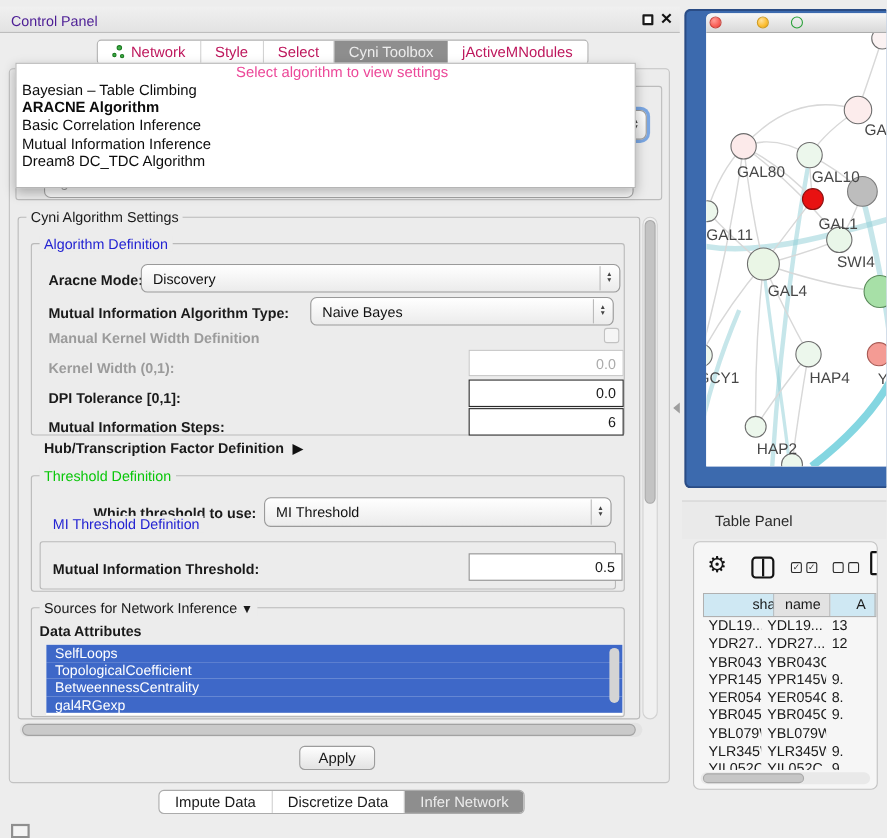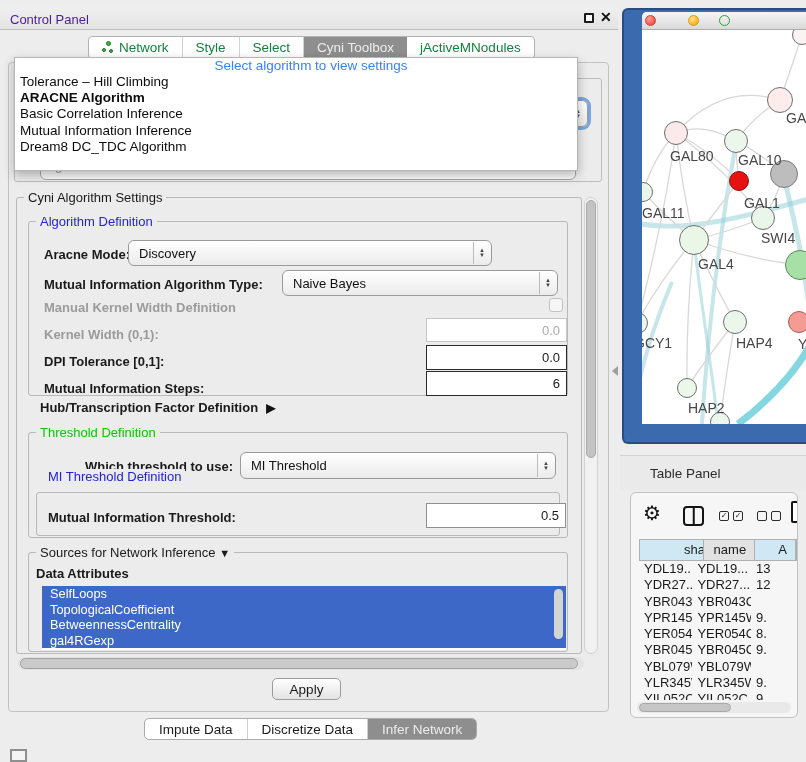--- a/index.html
+++ b/index.html
@@ -7,39 +7,39 @@
   body { position:relative; background:#ededed; font-family:"Liberation Sans",sans-serif; overflow:hidden; color:#1a1a1a; }
   .abs { position:absolute; }
 
   
   .cp-titlebar { left:0; top:6px; width:618px; height:24px; background:linear-gradient(#f0f0f0,#e3e3e3); border-bottom:1px solid #bdbdbd; }
   .cp-title { left:10px; top:12px; font-size:13px; color:#4c1d95; }
   .win-restore { left:584px; top:13px; width:10px; height:10px; border:2px solid #1b1b1b; border-radius:1px; background:#fff; }
   .win-close { left:600px; top:9px; font-size:14px; font-weight:bold; color:#111; }
 
   .tabbar { left:88px; top:36px; height:23px; display:flex; align-items:stretch; background:#fff; border:1px solid #b3b3b3; border-radius:4px; overflow:hidden; }
-  .tab { display:flex; align-items:center; padding:0 13px; font-size:13.5px; color:#15803d; border-right:1px solid #d3d3d3; white-space:nowrap; }
+  .tab { display:flex; align-items:center; padding:0 13px; font-size:13.5px; color:#be185d; border-right:1px solid #d3d3d3; white-space:nowrap; }
   .tab:last-child { border-right:none; }
   .tab.selected { background:#8e8e8e; color:#ededed; border-right:none; }
   .net-ico { width:12px; height:13px; margin-right:5px; position:relative; }
   .net-ico i { position:absolute; border-radius:50%; background:#3fae46; border:1px solid #1c7a22; }
 
   .cp-frame { left:8px; top:62px; width:601px; height:650px; border:1px solid #c2c2c2; border-radius:4px; background:#ececec; }
 
   
   .inf-group { left:14px; top:78px; width:588px; height:104px; border:1px solid #bcbcbc; border-radius:3px; }
   .combo { background:linear-gradient(#ffffff,#ebebeb); border:1px solid #9a9a9a; border-radius:6px; display:flex; align-items:center; font-size:13px; padding-left:10px; color:#111; }
   .combo .stepper { position:absolute; right:1px; top:1px; bottom:1px; width:17px; border-left:1px solid #bbb; display:flex; flex-direction:column; align-items:center; justify-content:center; color:#444; }
   .combo .stepper span { font-size:6px; line-height:5px; }
   .combo.focusring { box-shadow:0 0 0 3px #7aa6e2; }
   .combo2-ghost { left:40px; top:150px; width:536px; height:30px; border:1px solid #a6a6a6; border-radius:6px; background:#fbfbfb; color:#9a9a9a; font-size:13px; display:flex; align-items:center; padding-left:14px; }
 
   
   .dropdown { left:14px; top:57px; width:564px; height:114px; background:#fff; border:1px solid #b5b5b5; box-shadow:0 4px 10px rgba(0,0,0,.28); z-index:30; }
-  .dd-prompt { height:16px; line-height:16px; text-align:center; color:#3b82f6; font-size:13.5px;padding-left:30px; }
+  .dd-prompt { height:16px; line-height:16px; text-align:center; color:#ec4899; font-size:13.5px;padding-left:30px; }
   .dd-item { height:16.2px; line-height:16.2px; padding-left:5px; font-size:13.5px; color:#0c0c0c; white-space:nowrap; }
   .dd-item.bold { font-weight:bold; }
 
   
   .fs { border:1px solid #b9b9b9; border-radius:3px; }
   .legend { position:absolute; font-size:13px; background:#ececec; padding:0 4px; white-space:nowrap; z-index:5; }
   .legend.blue { color:#2323d2; }
   .legend.green { color:#09c609; }
   .lbl { position:absolute; font-size:13px; font-weight:bold; white-space:nowrap; }
   .lbl.dim { color:#9b9b9b; }
@@ -136,35 +136,35 @@
       <span>▲</span>
       <span>▼</span>
     </span>
 </div>
 <div class="abs combo2-ghost">
   <span>galFiltered.sif default node</span>
 </div>
 
 <div class="abs dropdown">
   <div class="dd-prompt">Select algorithm to view settings</div>
-  <div class="dd-item">Tolerance – Hill Climbing</div>
+  <div class="dd-item">Bayesian – Table Climbing</div>
   <div class="dd-item bold">ARACNE Algorithm</div>
   <div class="dd-item">Basic Correlation Inference</div>
   <div class="dd-item">Mutual Information Inference</div>
   <div class="dd-item">Dream8 DC_TDC Algorithm</div>
 </div>
 
 <div class="abs fs" style="left:16px;top:197px;width:566px;height:457px;"></div>
 <div class="legend" style="left:24px;top:190px;">Cyni Algorithm Settings</div>
 
 <div class="abs fs" style="left:28px;top:221px;width:540px;height:175px;"></div>
 <div class="legend blue" style="left:36px;top:214px;">Algorithm Definition</div>
 
 <div class="lbl" style="left:44px;top:247px;">Aracne Mode:</div>
-<div class="abs combo" style="left:128px;top:240px;width:364px;height:26px;">
+<div class="abs combo" style="left:128px;top:240px;width:436px;height:26px;">
   <span>Discovery</span>
   <span class="stepper">
       <span>▲</span>
       <span>▼</span>
     </span>
 </div>
 
 <div class="lbl" style="left:44px;top:277px;">Mutual Information Algorithm Type:</div>
 <div class="abs combo" style="left:282px;top:270px;width:276px;height:26px;">
   <span>Naive Bayes</span>

